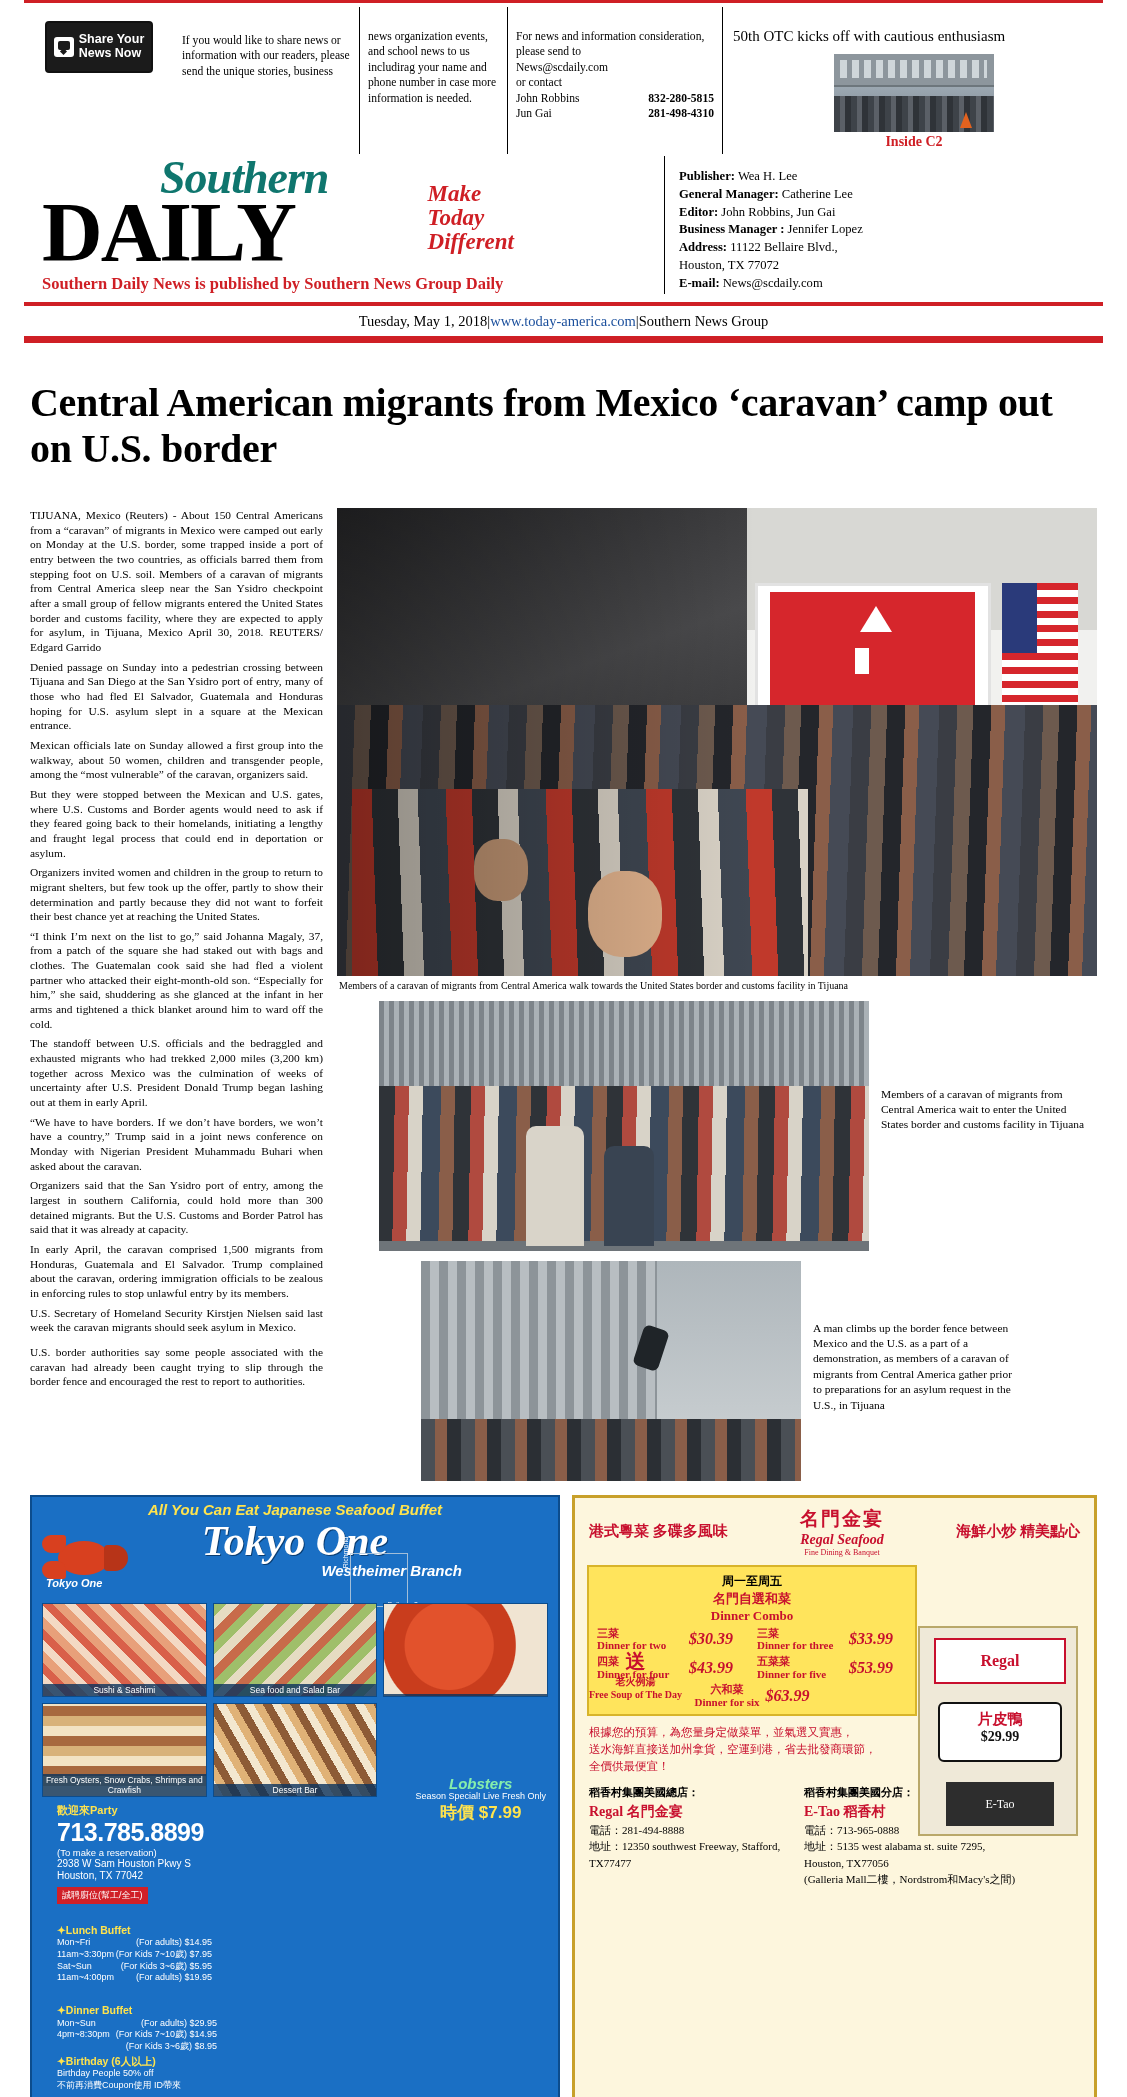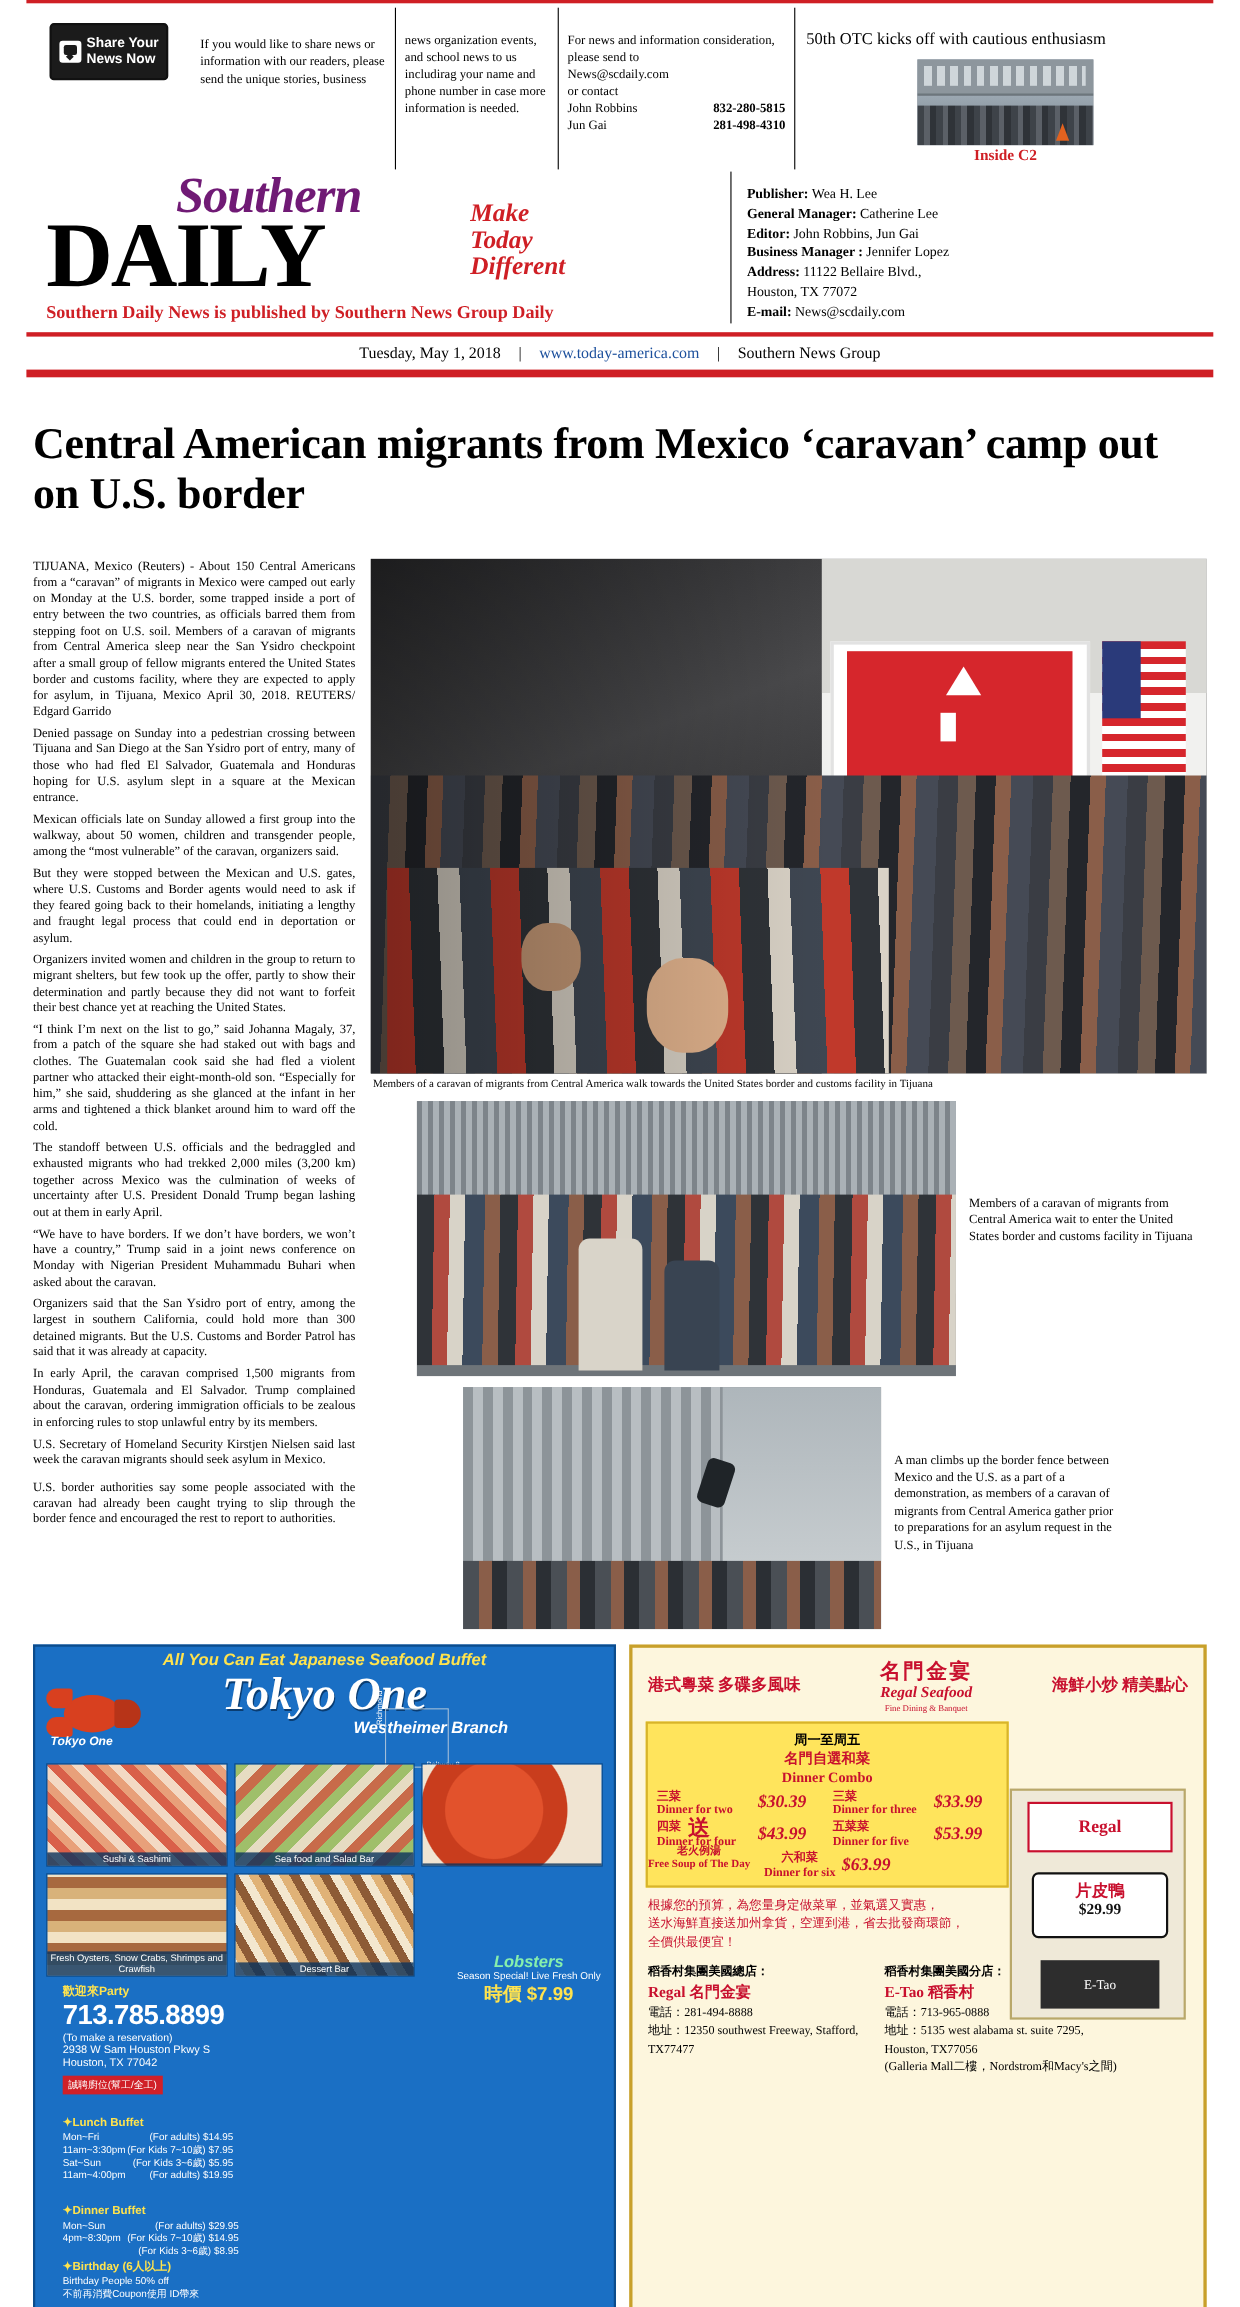--- a/index.html
+++ b/index.html
@@ -36,32 +36,32 @@
   .otc-photo .sky{position:absolute;inset:0;background:linear-gradient(#b9c4cc 0%,#9aa6b0 45%,#7b858d 100%);}
   .otc-photo .bldg{position:absolute;left:0;top:0;width:100%;height:42%;background:#8d969d;border-bottom:2px solid #6d767c;}
   .otc-photo .win{position:absolute;top:6px;left:6px;width:92%;height:18px;background:repeating-linear-gradient(90deg,#cfd6da 0 7px,#8d969d 7px 12px);}
   .otc-photo .crowd{position:absolute;left:0;bottom:0;width:100%;height:46%;background:repeating-linear-gradient(90deg,#3e4349 0 6px,#5b6067 6px 11px,#2f3338 11px 17px);}
   .otc-photo .cone{position:absolute;right:22px;bottom:4px;width:0;height:0;border-left:6px solid transparent;border-right:6px solid transparent;border-bottom:16px solid #e2621f;}
   .inside-c2 { text-align:center; color:#cf1f25; font-weight:bold; font-size:14px; font-family:"Liberation Serif",serif;}
 
   
   .masthead { display:flex; align-items:stretch; padding: 2px 0 2px 0; }
   .mast-left { width: 640px; position:relative; padding-left: 18px; }
-  .mast-southern { color:#701a75; font-family:"Liberation Serif", serif; font-weight:bold; font-style:italic;
+  .mast-southern { color:#0f766e; font-family:"Liberation Serif", serif; font-weight:bold; font-style:italic;
       font-size:46px; letter-spacing:-1px; margin-left:118px; line-height:0.95; }
   .mast-daily { font-family:"Liberation Serif", serif; font-weight:bold; font-size:84px; letter-spacing:-2px; line-height:0.82; }
   .mast-make { position:absolute; right:150px; top:26px; font-family:"Liberation Serif",serif; font-weight:bold;
       font-style:italic; color:#cf1f25; font-size:23px; line-height:1.05; text-align:left; }
   .mast-tag { color:#cf1f25; font-weight:bold; font-size:16.5px; font-family:"Liberation Serif",serif; margin-top:6px;}
   .mast-right { flex:1; border-left:1px solid #000; padding:12px 10px 0 14px; font-size:12.6px; line-height:1.42;
       font-family:"Liberation Serif", serif;}
   .mast-right b { font-weight:bold; }
 
   .rule-red { height:4px; background:#cf1f25; margin:6px 0 0 0;}
-  .dateline { display:flex; justify-content:center; align-items:center; gap:16px; font-size:14.5px; padding:7px 0 6px 0;
+  .dateline { display:flex; justify-content:center; align-items:center; font-size:14.5px; padding:7px 0 6px 0;
       font-family:"Liberation Serif", serif;}
   .dateline .sep { color:#000; }
   .dateline a { color:#1b4f9c; text-decoration:none;}
   .rule-red-thick { height:7px; background:#cf1f25; }
 
   
   .headline { font-family:"Liberation Serif", serif; font-weight:bold; font-size:40px; line-height:1.14;
       padding: 10px 6px 4px 6px; letter-spacing:-0.3px;}
 
   

